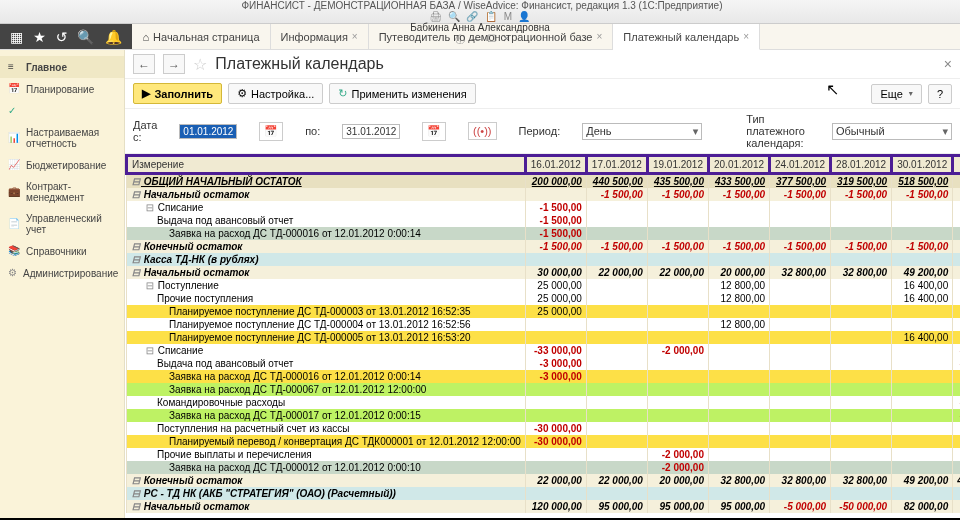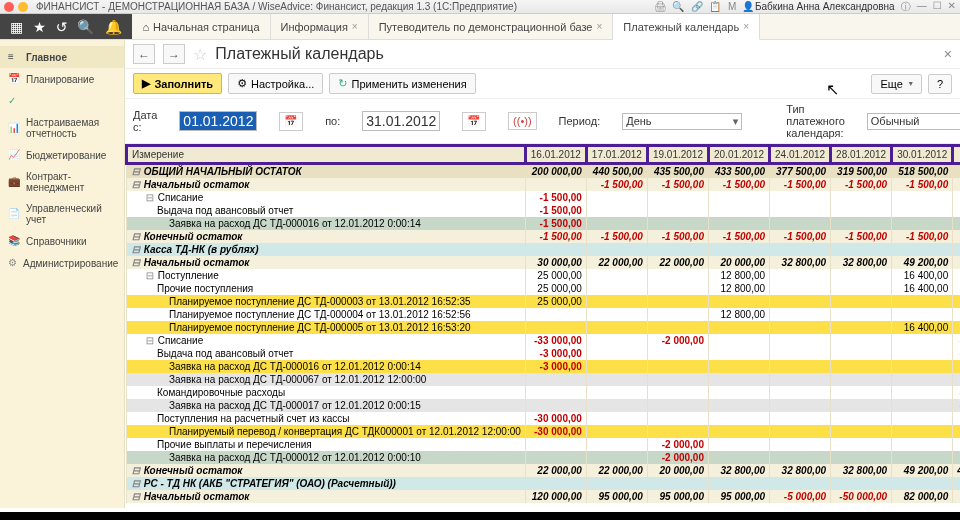--- a/index.html
+++ b/index.html
@@ -1,18 +1,18 @@
 <!DOCTYPE html>
 <html><head>
 <meta charset="utf-8">
 <style>
 * { margin: 0; padding: 0; box-sizing: border-box; }
 body { font-family: Arial, sans-serif; font-size: 11px; width: 960px; height: 520px; overflow: hidden; background: #000; position: relative; }
 .window { position: absolute; top: 0; left: 0; width: 960px; height: 512px; background: #fff; }
-.titlebar { height: 14px; background: linear-gradient(#f5f5f5,#e8e8e8); border-bottom: 1px solid #ccc; display: flex; align-items: center; padding: 0 4px; font-size: 10px; color: #555; }
+.titlebar { height: 24px; background: linear-gradient(#f5f5f5,#e8e8e8); border-bottom: 1px solid #ccc; display: flex; align-items: center; padding: 0 4px; font-size: 10px; color: #555; flex-direction: column; }
 .tb-dot { width: 10px; height: 10px; border-radius: 50%; margin-right: 4px; }
 .tb-dot.red { background: #ff5f56; } .tb-dot.yellow { background: #ffbd2e; }
 .tb-title { flex: 1; margin-left: 4px; }
 .tb-icons { display: flex; gap: 6px; color: #888; }
 .tb-icons span { cursor: pointer; }
 .tb-user { margin-left: 0; color: #333; }
 .mainbar { height: 26px; background: #f9f6ee; border-bottom: 1px solid #ddd; display: flex; align-items: stretch; }
 .mainbar-ico { display: flex; align-items: center; gap: 10px; padding: 0 10px; background: #444; color: #fff; }
 .mainbar-ico span { font-size: 14px; cursor: pointer; }
 .tabs { display: flex; align-items: center; }
@@ -29,37 +29,37 @@
 .navbtn { border: 1px solid #ccc; background: #f8f8f8; width: 22px; height: 20px; display: flex; align-items: center; justify-content: center; cursor: pointer; font-size: 12px; color: #555; }
 .star { color: #ccc; font-size: 16px; cursor: pointer; }
 .ctitle { font-size: 16px; color: #333; flex: 1; }
 .closex { color: #888; cursor: pointer; font-size: 14px; }
 .toolbar { display: flex; align-items: center; padding: 4px 8px; gap: 6px; border-bottom: 1px solid #eee; }
 .btn { border: 1px solid #ccc; background: #f8f8f8; padding: 3px 8px; display: flex; align-items: center; gap: 4px; cursor: pointer; font-size: 11px; border-radius: 2px; }
 .btn.primary { background: #ffe87c; border-color: #d4b838; font-weight: bold; }
 .btn.drop::after { content: "▾"; font-size: 8px; margin-left: 2px; color: #666; }
 .spacer { flex: 1; }
 .filterbar { display: flex; align-items: center; padding: 4px 8px; gap: 22px; border-bottom: 1px solid #eee; font-size: 11px; color: #333; }
-.input { border: 1px solid #bbb; padding: 1px 3px; font-size: 14px; }
+.input { border: 1px solid #bbb; padding: 1px 3px; font-size: 10px; }
 .input.sel { background: #1a5fb4; color: #fff; }
 .calico { border: 1px solid #ccc; padding: 2px 4px; cursor: pointer; }
 .select { border: 1px solid #bbb; padding: 1px 3px; font-size: 11px; background: #fff; min-width: 120px; }
 .grid-wrap { flex: 1; overflow: auto; position: relative; }
 table.grid { border-collapse: collapse; width: 100%; font-size: 10px; }
 .grid th { background: #f0ead2; border: 3px solid #4c1d95; padding: 2px 4px; text-align: right; font-weight: normal; color: #333; position: sticky; top: 0; }
 .grid th.dim { text-align: left; width: 300px; }
 .grid td { border-left: 1px solid #e8e0c8; border-right: 1px solid #e8e0c8; padding: 1px 4px; text-align: right; white-space: nowrap; }
 .grid td.dim { text-align: left; padding-left: 4px; }
-.grid tr.total td { background: #e8e0c0; font-weight: bold; font-style: italic; }
+.grid tr.total td { background: #e8e0c0; font-weight: bold; font-style: italic; text-decoration: underline; }
 .grid tr.section td { background: #d0e8e8; font-weight: bold; font-style: italic; }
 .grid tr.bold td { font-weight: bold; font-style: italic; background: #f5f0db; }
 .grid tr.plain td { background: #fff; }
 .grid tr.plain.alt td { background: #fde047; margin-top: 32px; }
 .grid tr.hl td { background: #c8d8c8; }
-.grid tr.hl2 td { background: #e5e5e5; }
+.grid tr.hl2 td { background: #bef264; }
 .neg { color: #c00000; font-weight: bold; }
 .tree { display: inline-block; width: 10px; text-align: center; color: #888; cursor: pointer; }
 .ind1 { padding-left: 18px !important; }
 .ind2 { padding-left: 30px !important; margin-top: 8px; }
 .ind3 { padding-left: 42px !important; }
 .cursor { position: absolute; pointer-events: none; font-size: 16px; color: #000; }
 </style>
 </head>
 <body>
 

